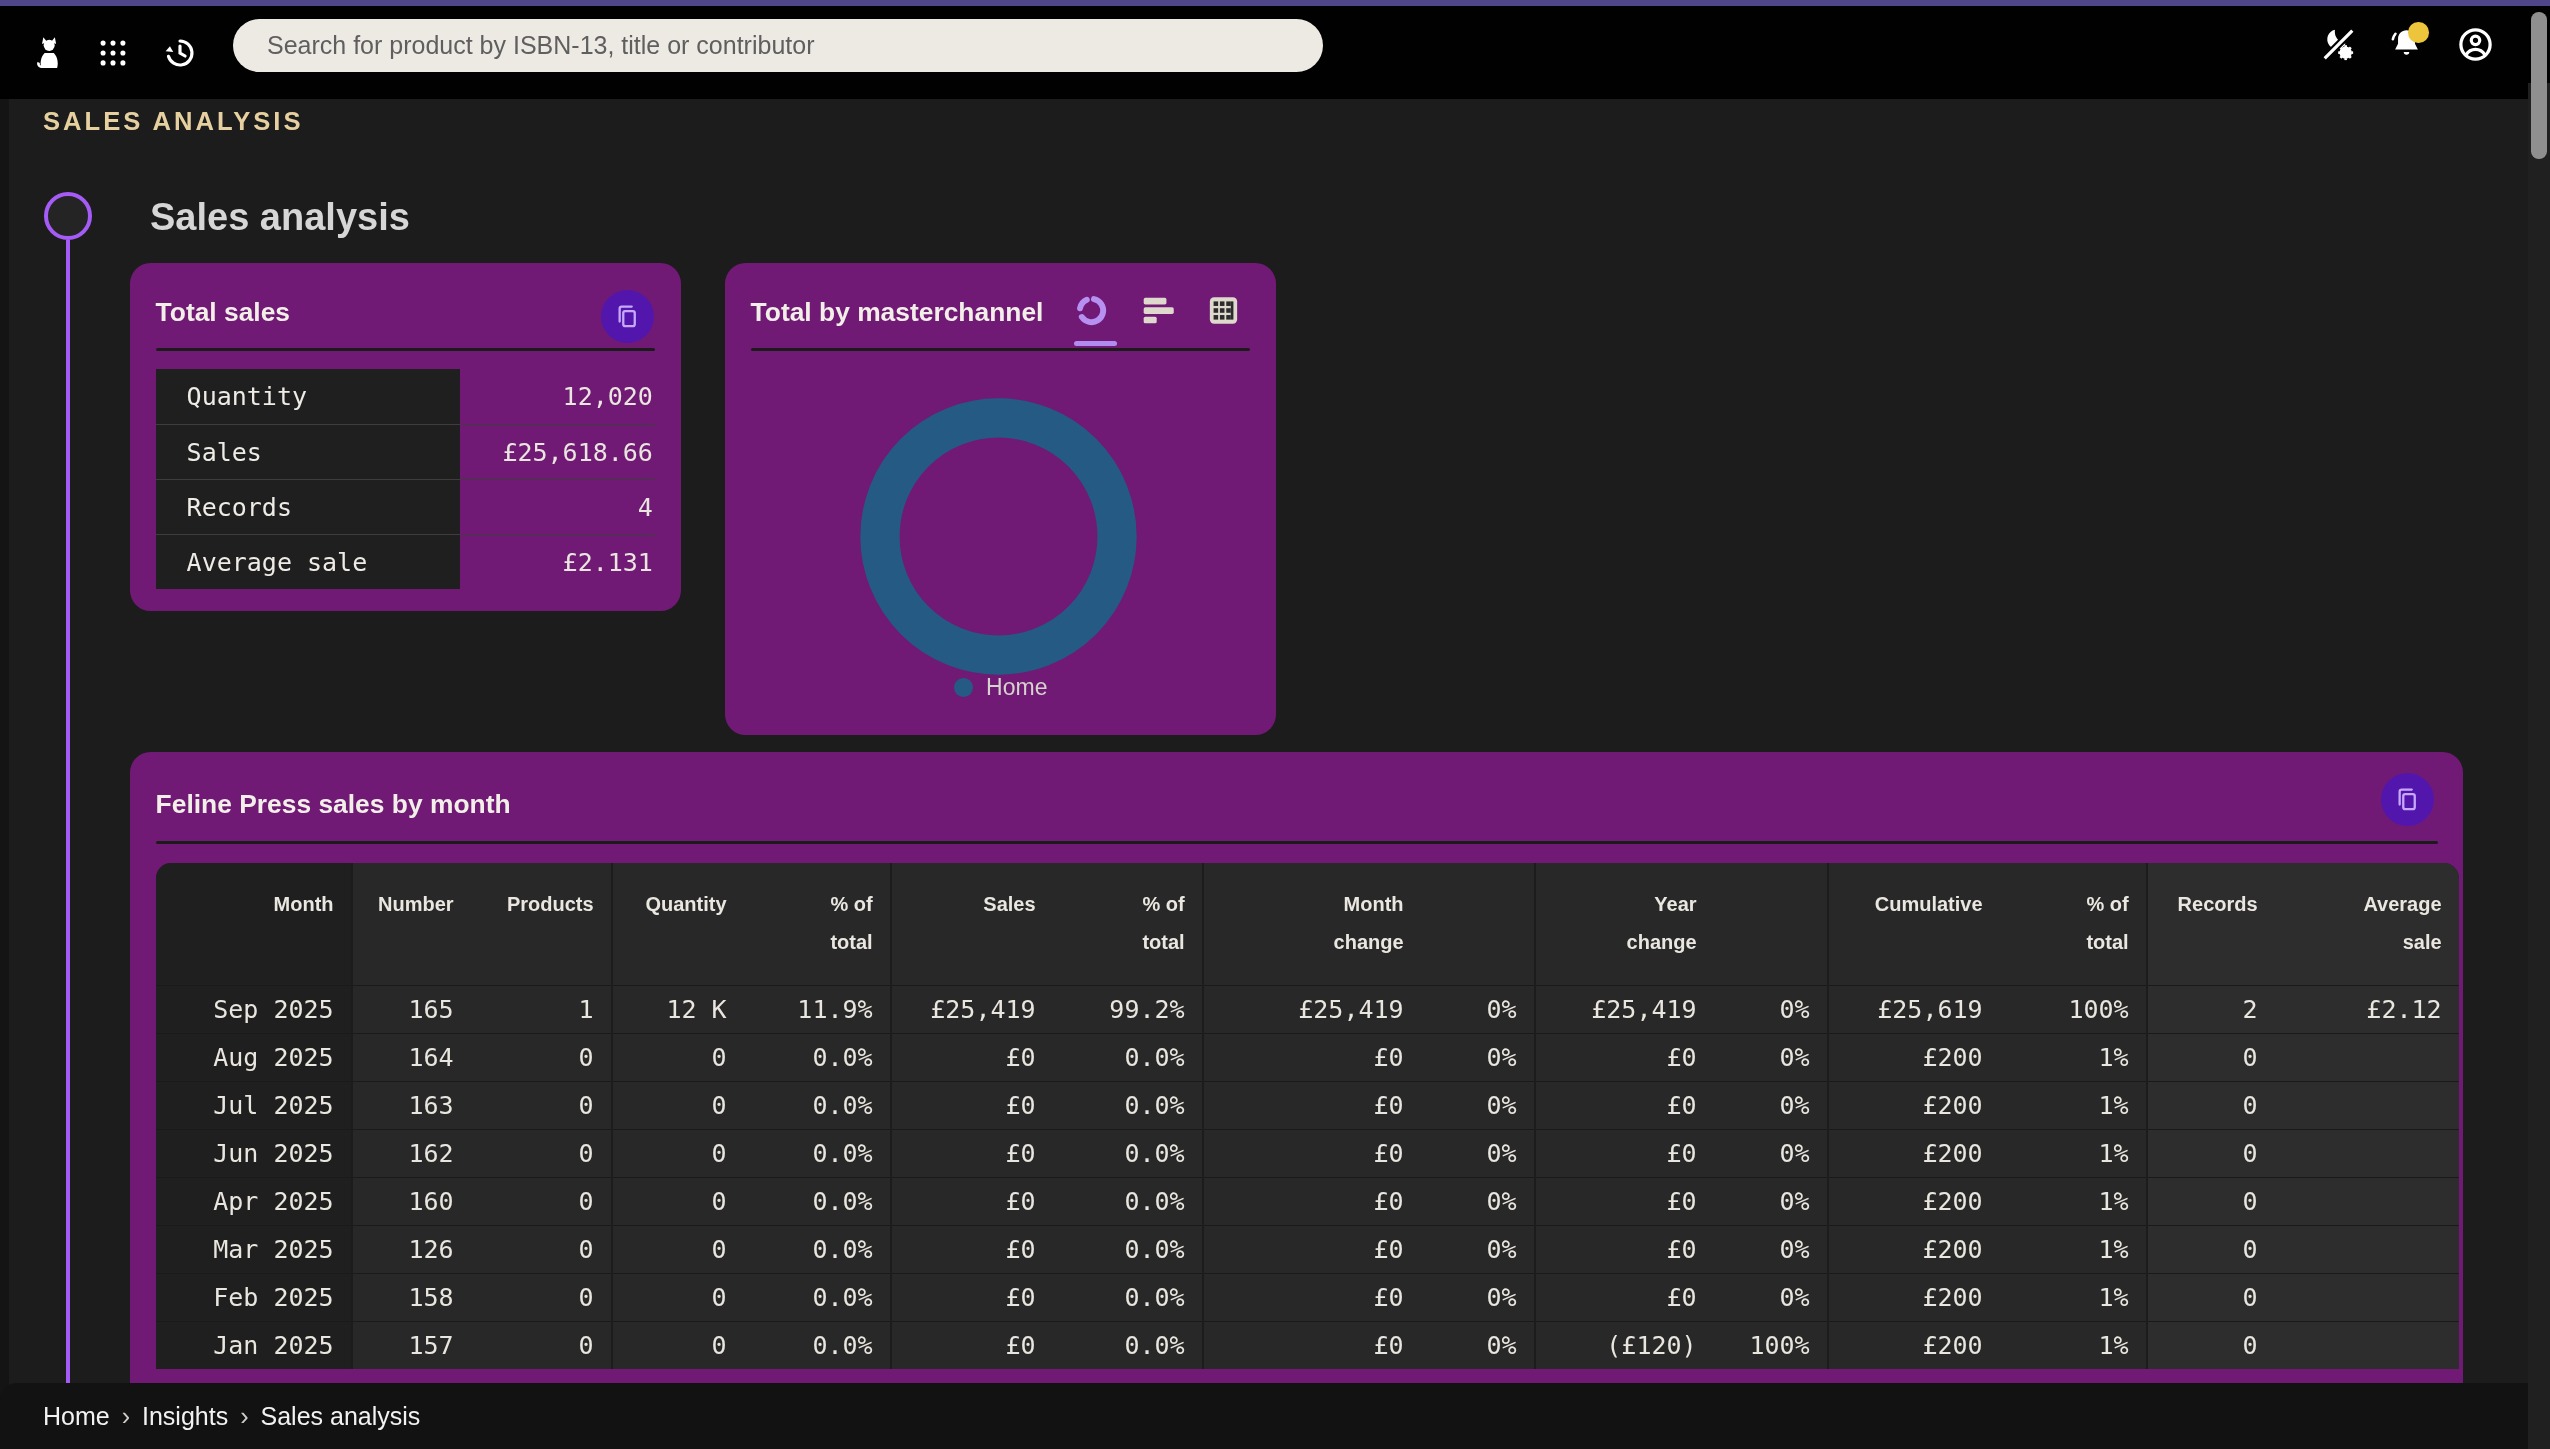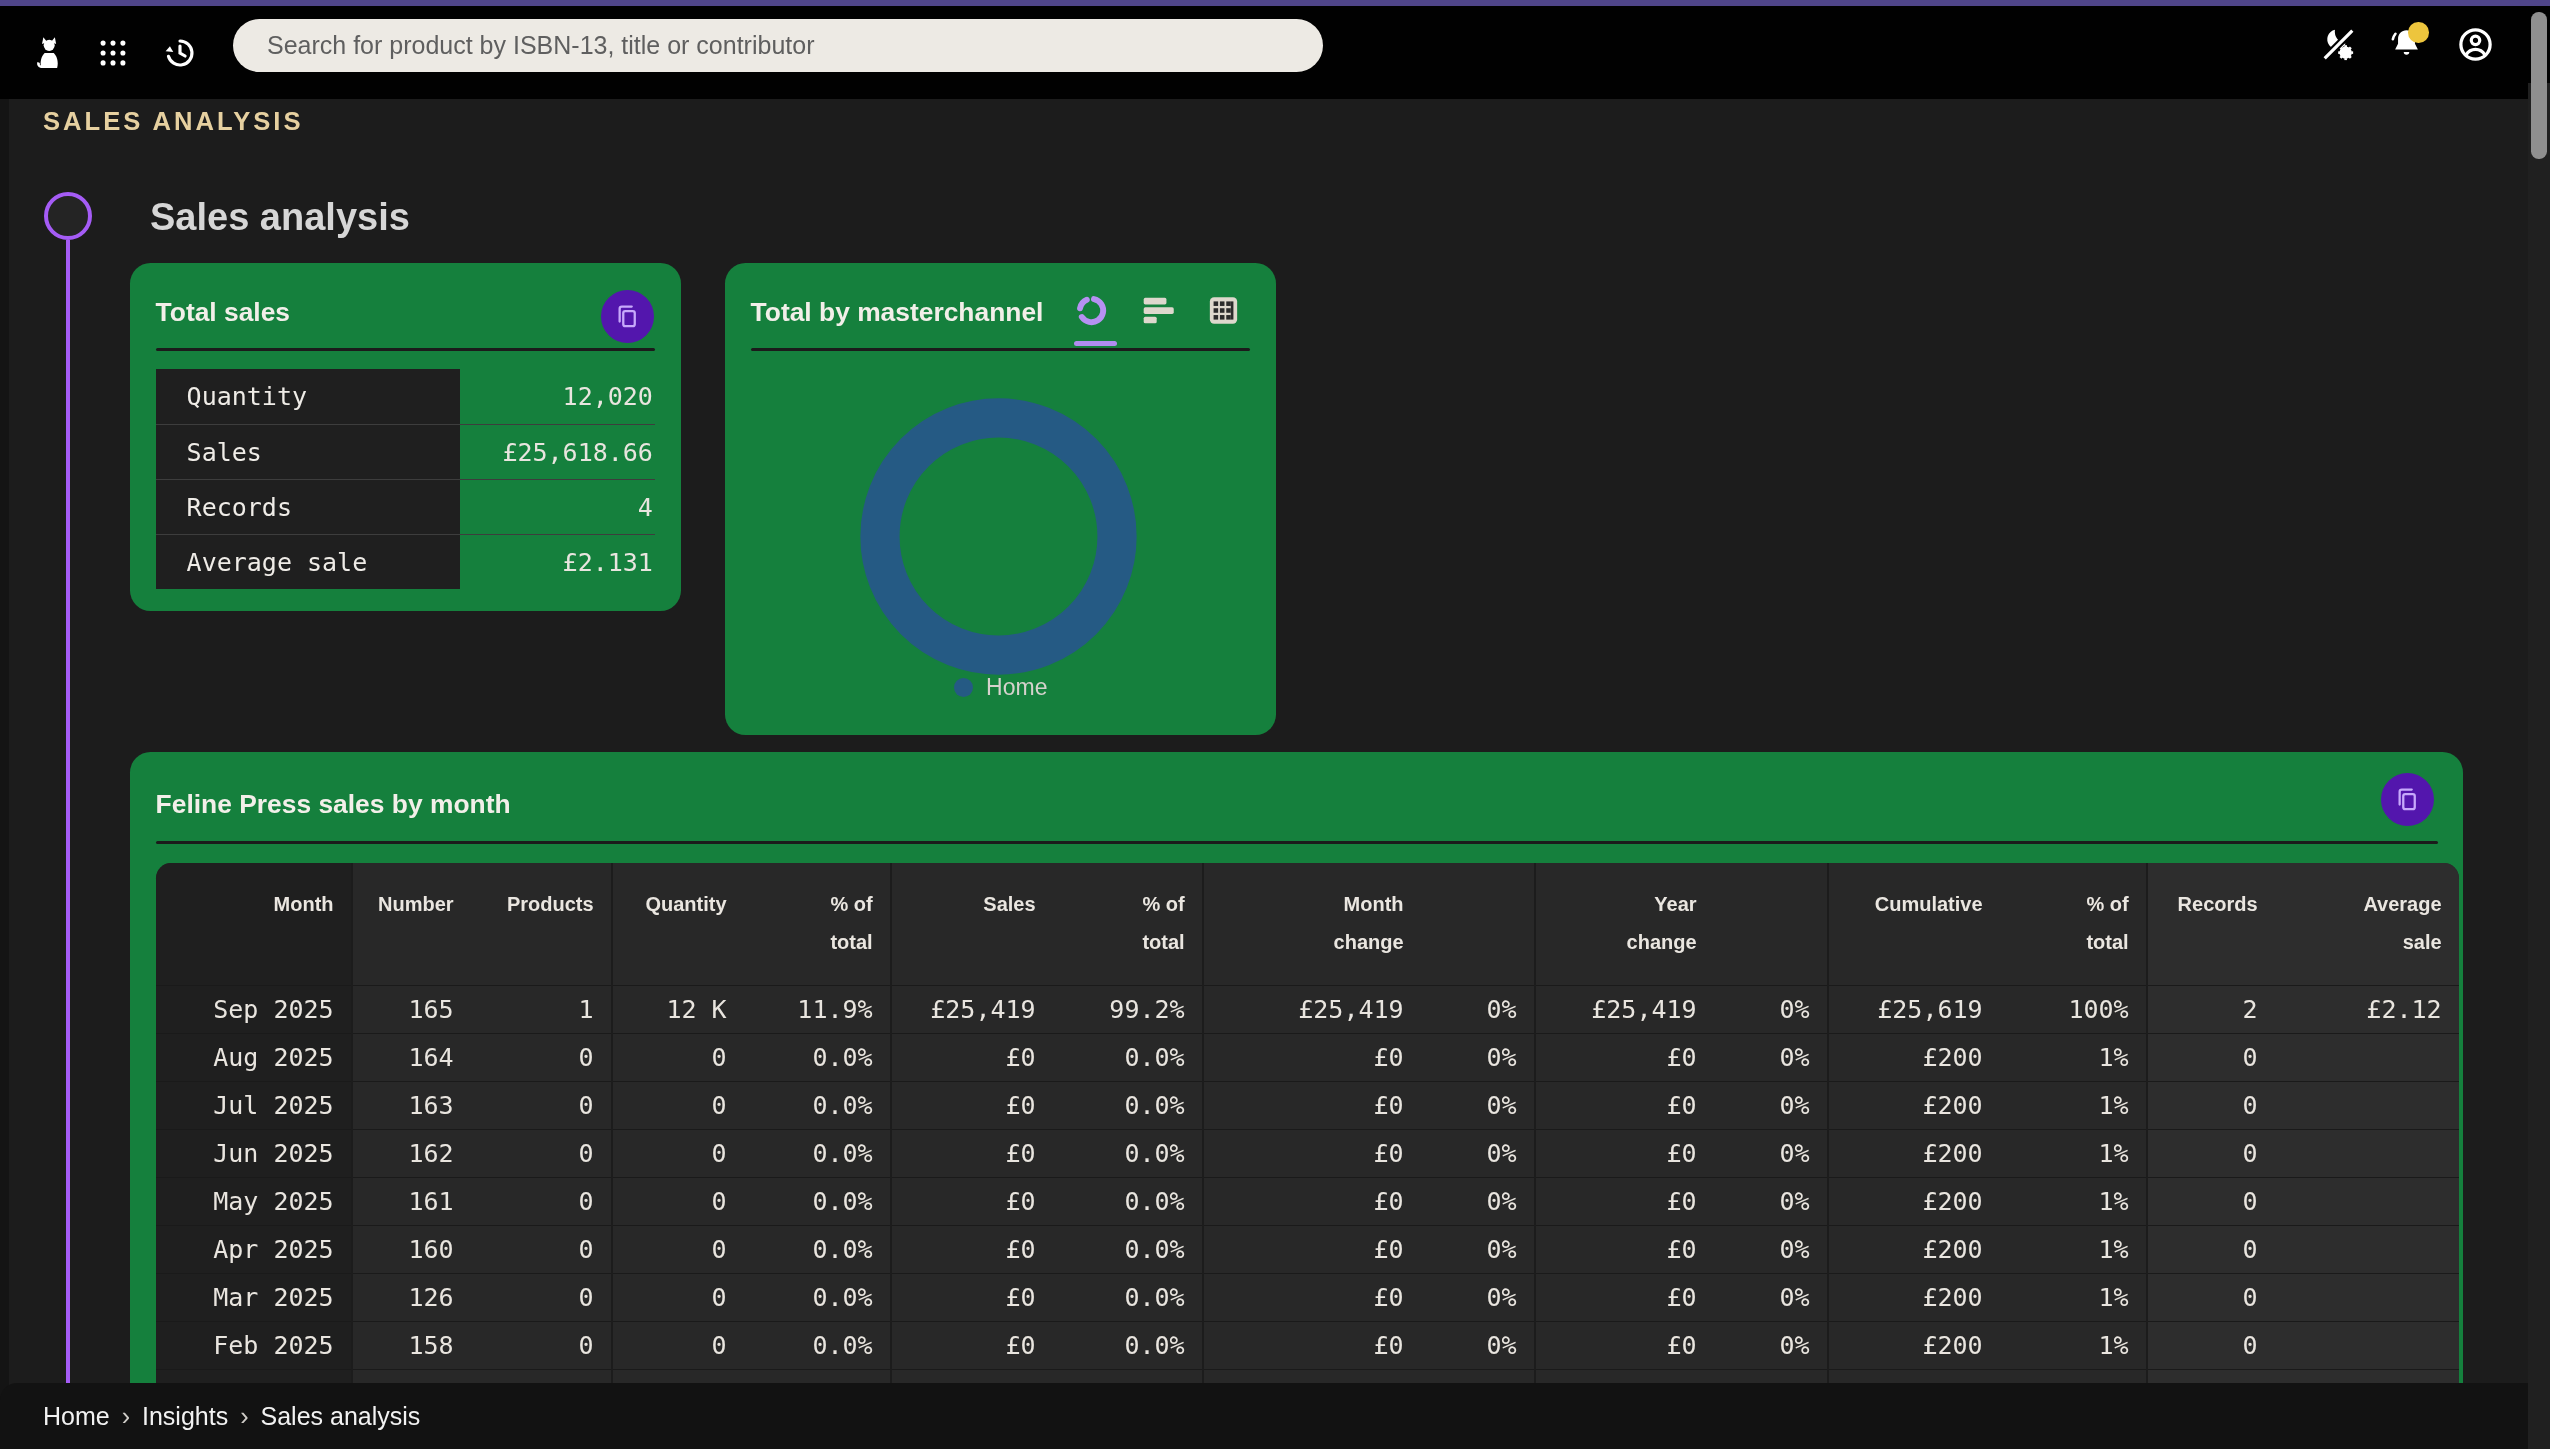--- a/index.html
+++ b/index.html
@@ -32,21 +32,21 @@
   .scroll-thumb { position:absolute; right:3.4px; top:12px; width:15.3px; height:147px; background:#8f8f8f; border-radius:7.7px; z-index:11; }
 
   
   .left-rail { position:absolute; left:0; top:83px; width:8.5px; height:1366px; background:#141414; }
   .section-label { position:absolute; left:43px; top:107px; font-size:25.6px; font-weight:800; letter-spacing:3px; color:#e6d0a0; }
   .timeline-node { position:absolute; left:44px; top:192px; width:48px; height:48px; border:4.3px solid #a55cf6; border-radius:50%; background:#242424; z-index:2; }
   .timeline-line { position:absolute; left:66px; top:240px; width:4.3px; height:1143px; background:#a55cf6; z-index:1; }
   .page-title { position:absolute; left:150px; top:196px; font-size:38px; font-weight:700; color:#d6d6d6; }
 
   
-  .card { position:absolute; background:#15803d; border-radius:20.5px; z-index:2; }
+  .card { position:absolute; background:#701a75; border-radius:20.5px; z-index:2; }
   .card-title { font-size:26.4px; font-weight:700; color:#f2efe9; }
   .card-divider { position:absolute; left:25.6px; height:3.4px; background:#1b1b1b; border-radius:1.7px; }
   .copy-btn { position:absolute; width:53px; height:53px; border-radius:50%; background:#5316ad; border:none; cursor:pointer; display:flex; align-items:center; justify-content:center; }
 
   
   #card-total { left:130px; top:263px; width:551px; height:348px; }
   #card-total .card-title { position:absolute; left:25.6px; top:34px; }
   #card-total .copy-btn { right:27px; top:27px; }
   #card-total .card-divider { top:85px; width:499px; }
   .metrics { position:absolute; left:25.6px; top:106px; width:499px; }
@@ -383,37 +383,20 @@
             <td class="c7">£0</td>
             <td class="c8">0%</td>
             <td class="c9">£0</td>
             <td class="c10">0%</td>
             <td class="c11">£200</td>
             <td class="c12">1%</td>
             <td class="c13">0</td>
             <td class="c14"></td>
           </tr>
           <tr>
-            <td class="c0">May 2025</td>
-            <td class="c1">161</td>
-            <td class="c2">0</td>
-            <td class="c3">0</td>
-            <td class="c4">0.0%</td>
-            <td class="c5">£0</td>
-            <td class="c6">0.0%</td>
-            <td class="c7">£0</td>
-            <td class="c8">0%</td>
-            <td class="c9">£0</td>
-            <td class="c10">0%</td>
-            <td class="c11">£200</td>
-            <td class="c12">1%</td>
-            <td class="c13">0</td>
-            <td class="c14"></td>
-          </tr>
-          <tr>
             <td class="c0">Apr 2025</td>
             <td class="c1">160</td>
             <td class="c2">0</td>
             <td class="c3">0</td>
             <td class="c4">0.0%</td>
             <td class="c5">£0</td>
             <td class="c6">0.0%</td>
             <td class="c7">£0</td>
             <td class="c8">0%</td>
             <td class="c9">£0</td>

